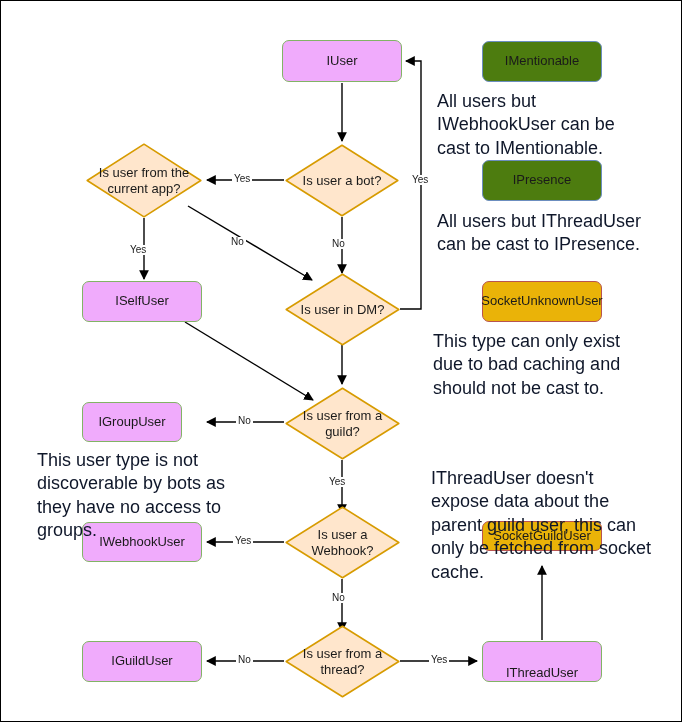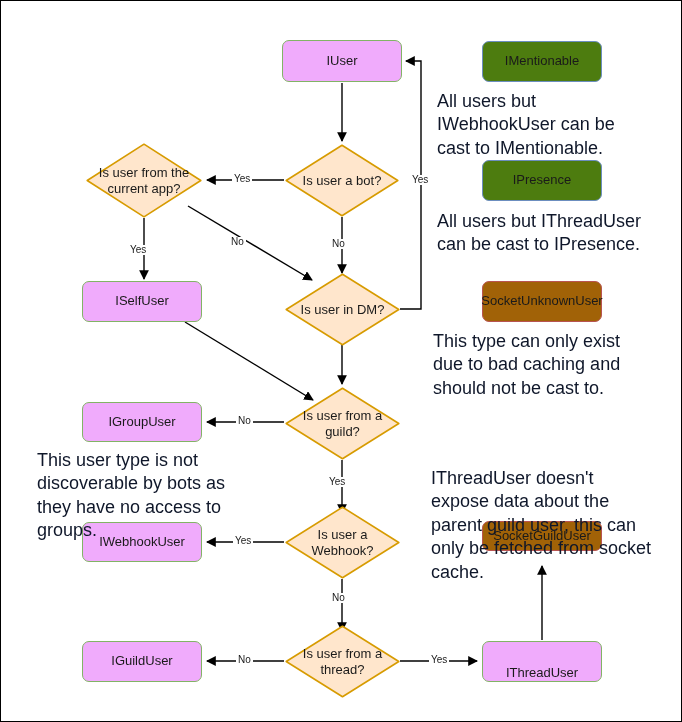--- a/index.html
+++ b/index.html
@@ -45,21 +45,21 @@
   .rect.green {
     background: #f0abfc;
     border-color: #82b366;
   }
   .rect.blue {
     background: #4d7c0f;
     border-color: #6c8ebf;
     text-align: center;
   }
   .rect.red {
-    background: #a16207;
+    background: #eab308;
     border-color: #b85450;
   }
   .diamond-wrap {
     position: absolute;
   }
   .diamond-wrap svg {
     position: absolute;
     left: 0;
     top: 0;
   }
@@ -136,21 +136,21 @@
   </svg>
 
   <div class="node rect green" style="left:281px; top:39px; width:120px; height:42px;">
     <span>IUser</span>
   </div>
 
   <div class="node rect green" style="left:81px; top:280px; width:120px; height:41px;">
     <span>ISelfUser</span>
   </div>
 
-  <div class="node rect green" style="left:81px; top:401px; width:120px; height:40px;">
+  <div class="node rect green" style="left:81px; top:401px; width:100px; height:40px;">
     <span>IGroupUser</span>
   </div>
 
   <div class="node rect green" style="left:81px; top:521px; width:120px; height:40px;">
     <span>IWebhookUser</span>
   </div>
 
   <div class="node rect green" style="left:81px; top:640px; width:120px; height:41px;">
     <span>IGuildUser</span>
   </div>

